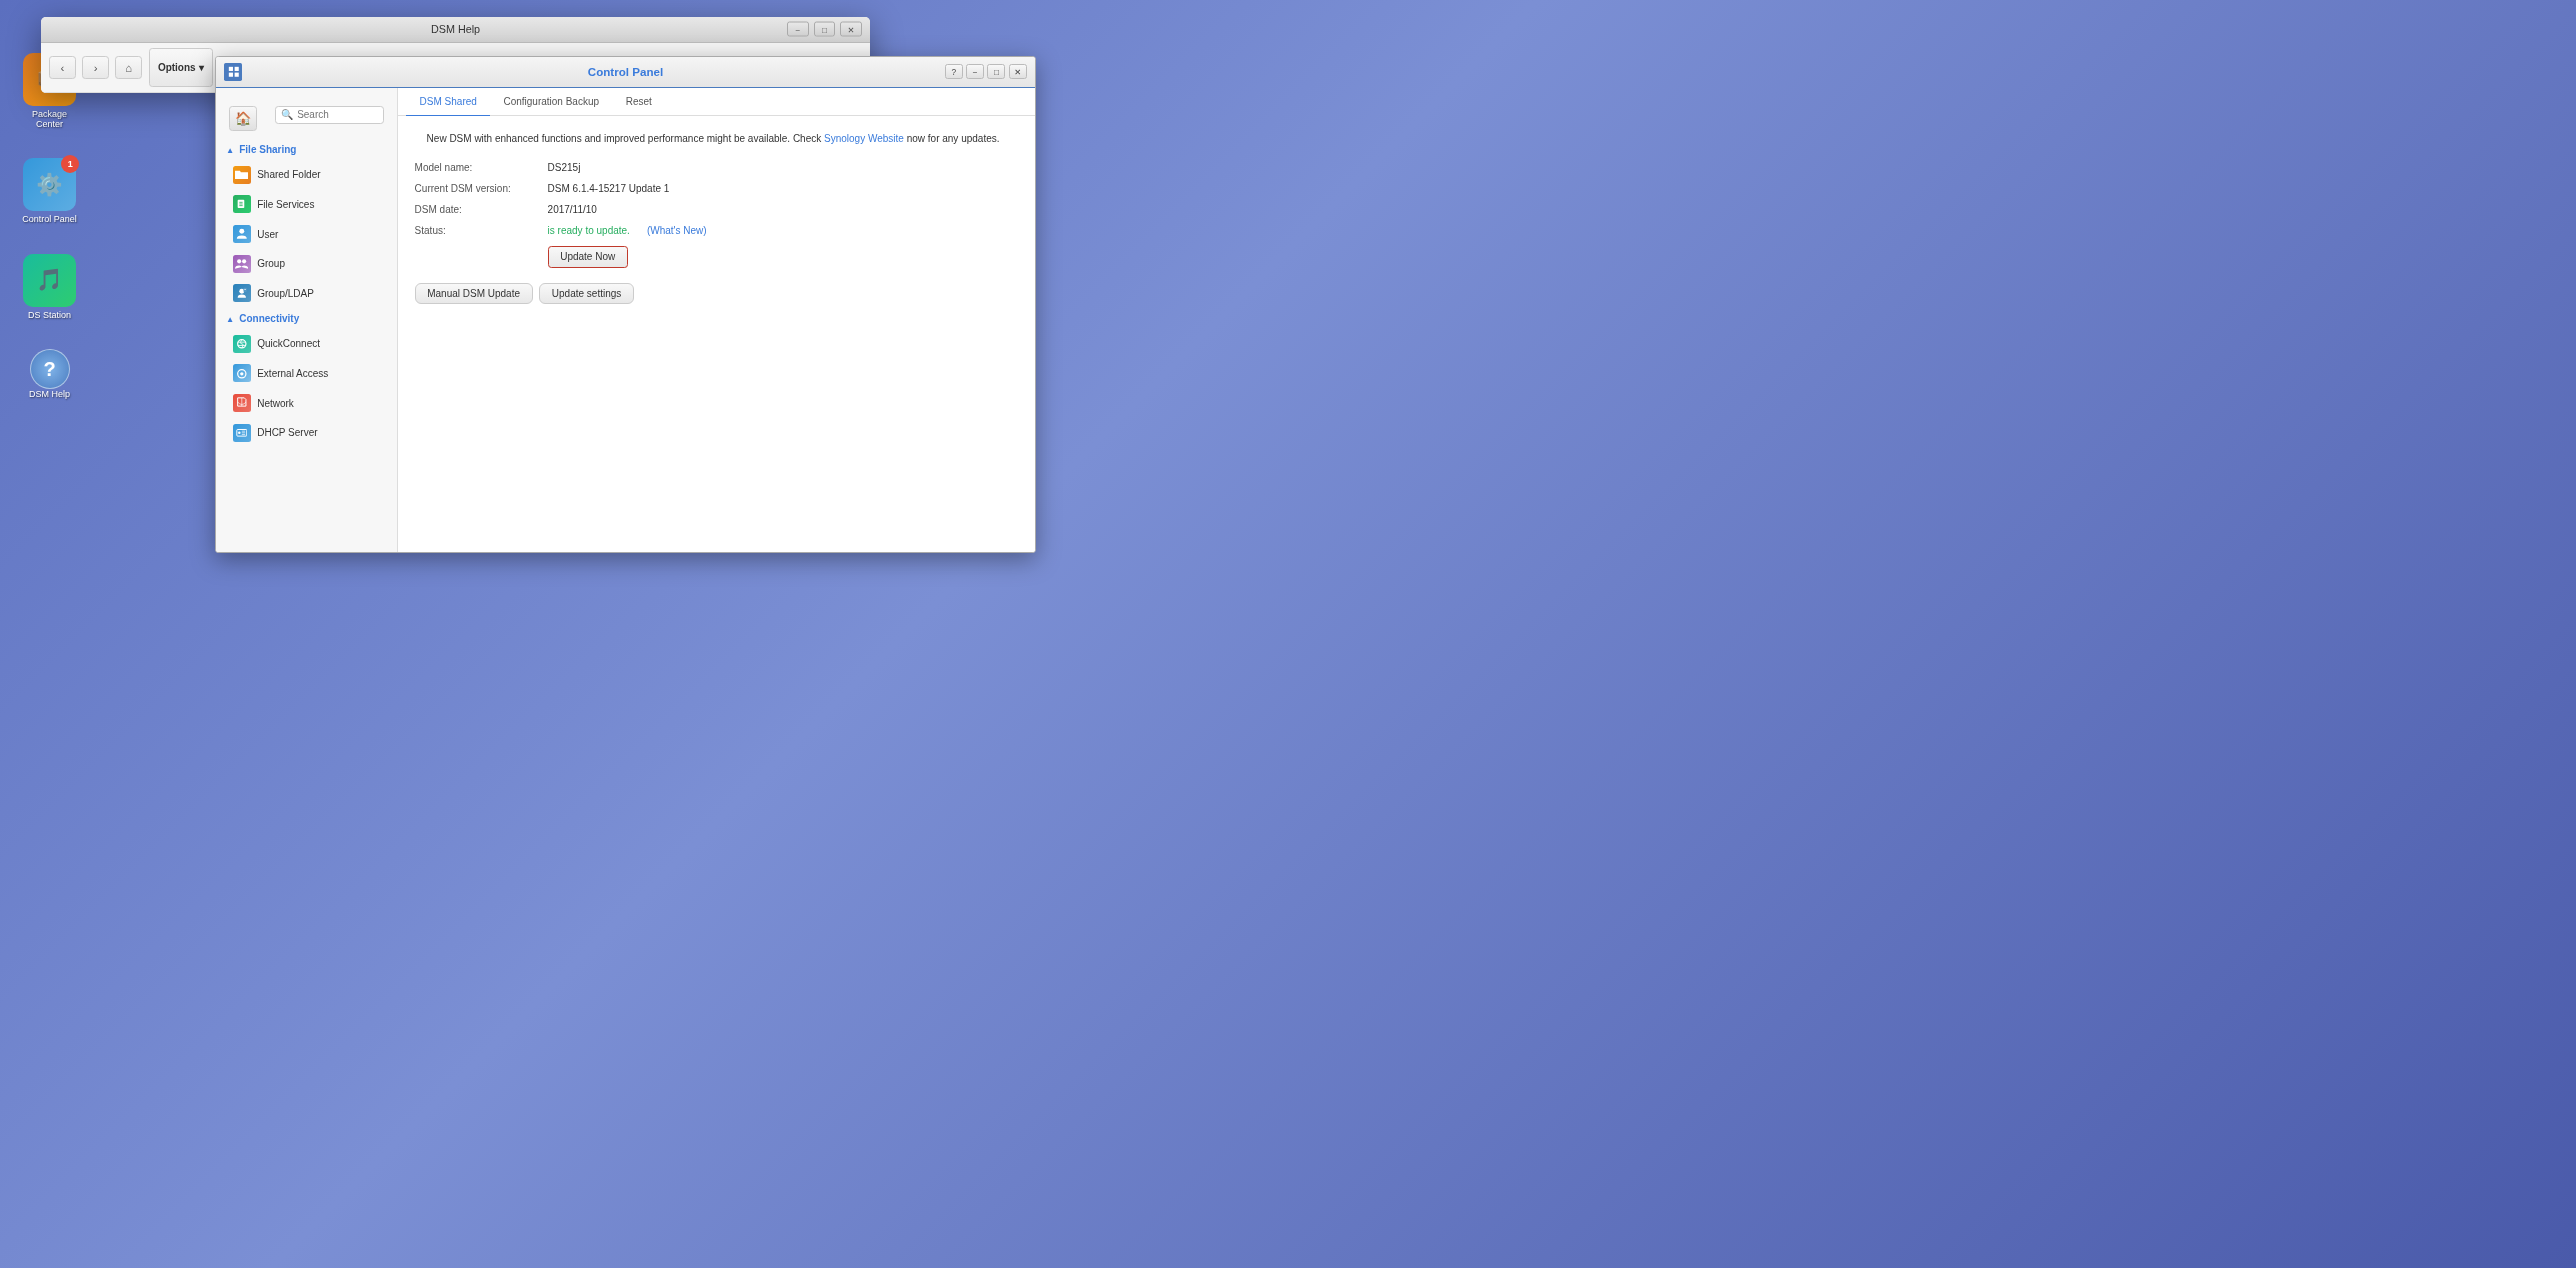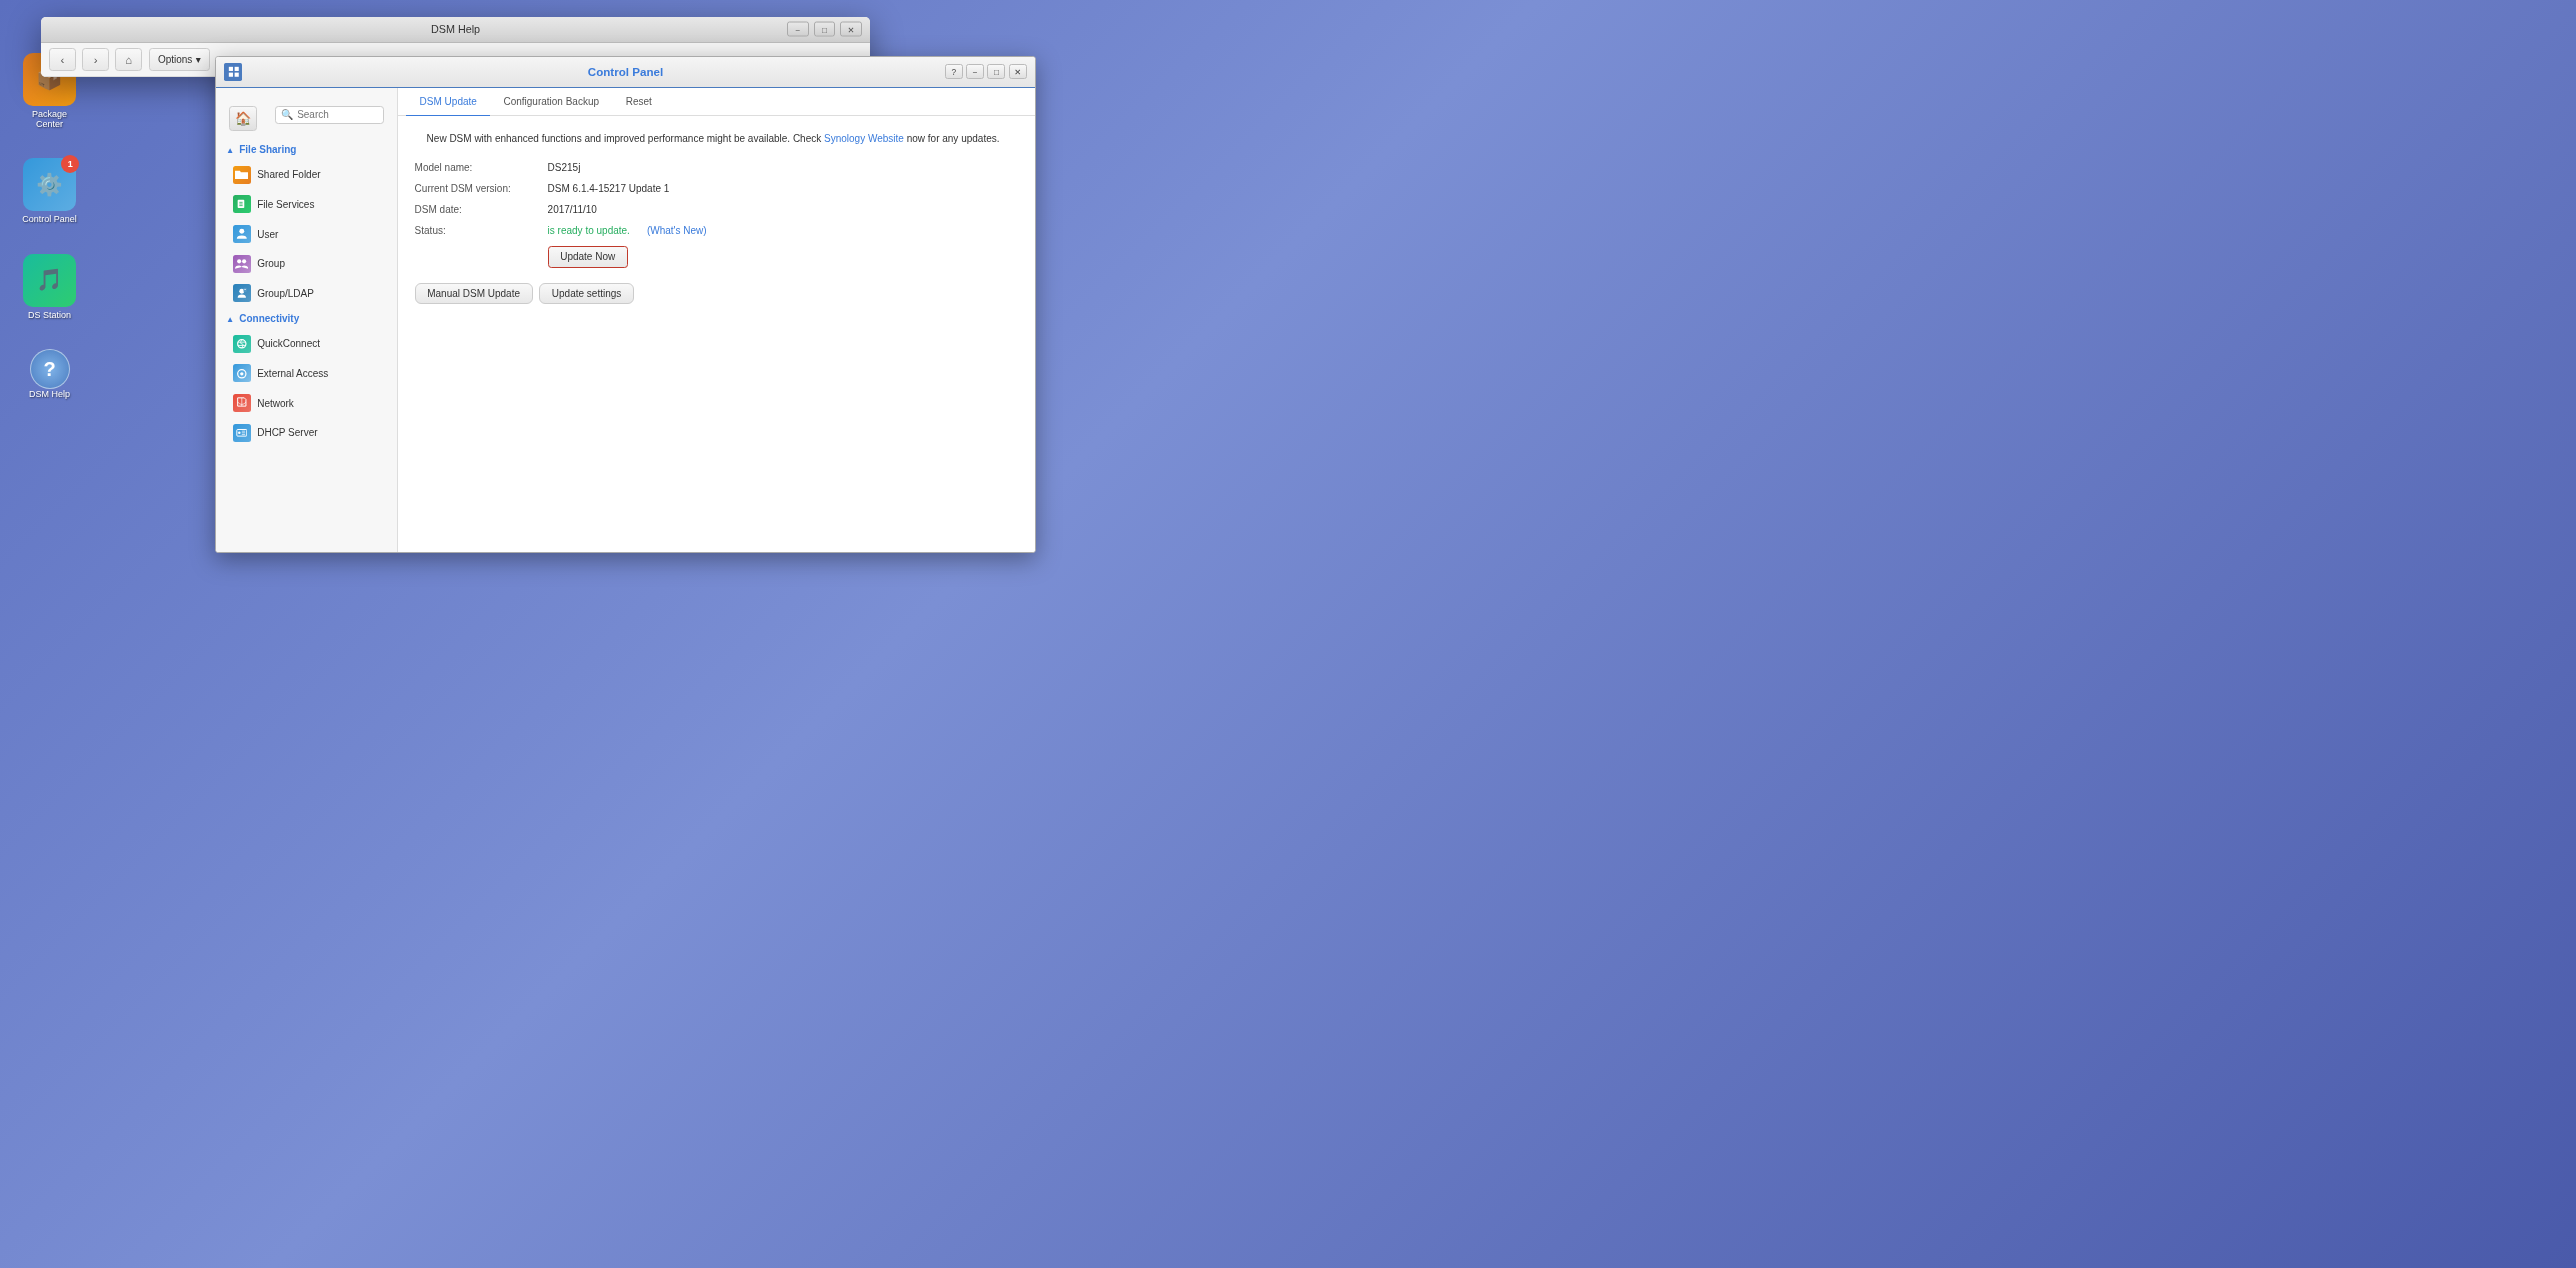--- a/index.html
+++ b/index.html
@@ -126,31 +126,32 @@
       border: 0.8px solid #ccc;
       border-radius: 3.3px;
       cursor: pointer;
       display: flex;
       align-items: center;
       justify-content: center;
       font-size: 11.6px;
       color: #555;
     }
     .options-btn {
-      height: 23px;
+      height: 39px;
       padding: 0 8.3px;
       background: linear-gradient(180deg, #f8f8f8, #e8e8e8);
       border: 0.8px solid #ccc;
       border-radius: 3.3px;
       cursor: pointer;
       display: flex;
       align-items: center;
       gap: 3.3px;
       font-size: 10px;
       color: #333;
+      font-weight: bold;
     }
 
     
     .control-panel-window {
       position: absolute;
       top: 56px;
       left: 215px;
       width: 821px;
       background: white;
       border-radius: 3.3px;
@@ -590,21 +591,21 @@
             <line x1="7" y1="9" x2="11" y2="9" stroke="white" stroke-width="0.8"></line>
           </svg>
         </div>
         <span>DHCP Server</span>
       </div>
     </div>
 
     <div class="cp-main">
 
       <div class="cp-tabs">
-        <div class="cp-tab active">DSM Update</div>
+        <div class="cp-tab active">DSM Shared</div>
         <div class="cp-tab">Configuration Backup</div>
         <div class="cp-tab">Reset</div>
       </div>
 
       <div class="cp-tab-content">
 
         <div class="info-banner">
           <span>New DSM with enhanced functions and improved performance might be available. Check </span><a>Synology Website</a><span> now for any updates.</span>
         </div>
 

